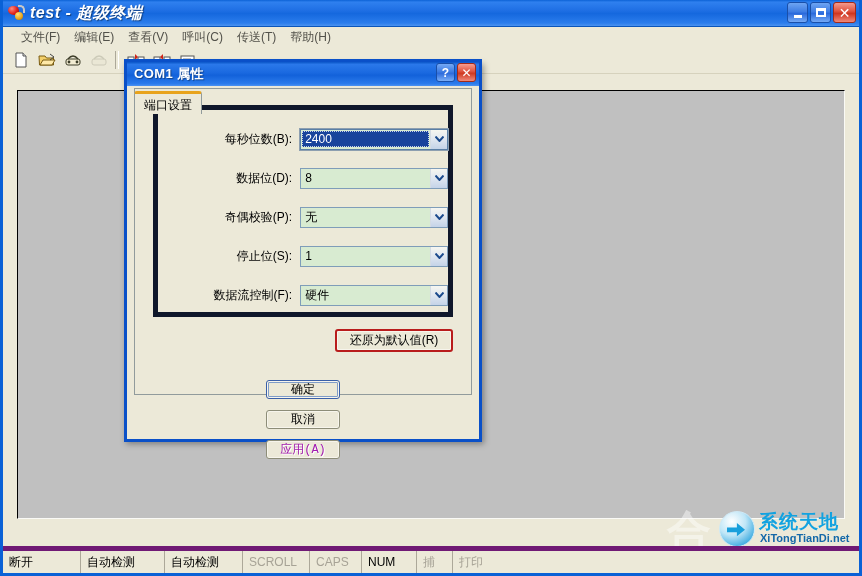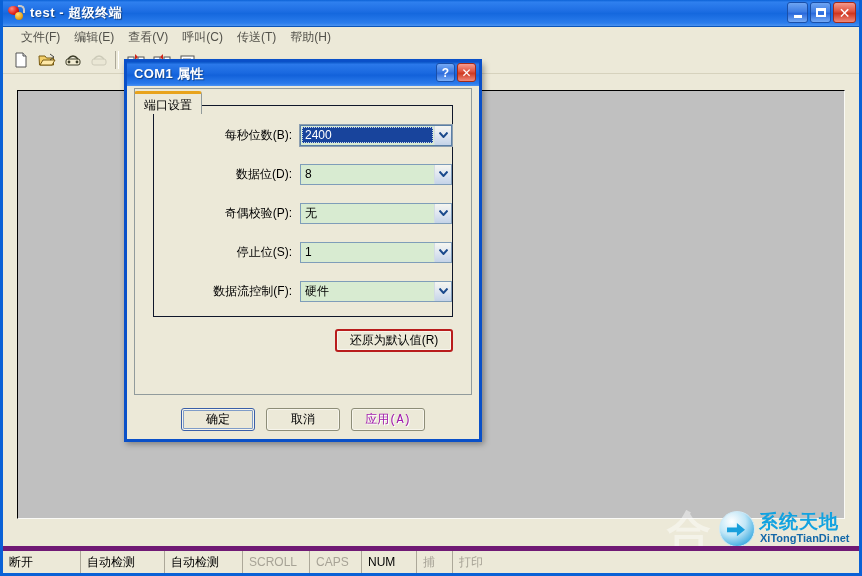--- a/index.html
+++ b/index.html
@@ -64,25 +64,26 @@
   }
   .app-icon .cord {
     position: absolute; left: 11px; top: 1px;
     width: 5px; height: 6px;
     border-top: 2px solid #c8c8c8;
     border-right: 2px solid #c8c8c8;
     border-radius: 0 5px 0 0;
   }
   .title-text {
     color: #ffffff;
-    font-size: 13px;
+    font-size: 16px;
     font-weight: bold;
     letter-spacing: 0.5px;
     text-shadow: 1px 1px 1px rgba(0,0,0,0.45);
     white-space: nowrap;
+    font-style: italic;
   }
   .title-btns {
     position: absolute;
     right: 3px; top: 2px;
     display: flex;
     gap: 2px;
   }
   .tb-btn {
     width: 21px; height: 21px;
     border-radius: 3px;
@@ -263,21 +264,21 @@
     background: #ece9d8;
     border: 1px solid #919b9c;
     box-sizing: border-box;
   }
 
   .groupbox {
     position: absolute;
     left: 18px; right: 18px;
     top: 16px;
     height: 212px;
-    border: 1px solid #0f172a;
+    border: 5px solid #0f172a;
     box-sizing: border-box;
   }
 
   .field-row {
     position: absolute;
     left: 0; right: 0;
     height: 22px;
     display: flex;
     align-items: center;
   }
@@ -351,20 +352,21 @@
   }
 
   .dlg-footer {
     position: absolute;
     left: 0; right: 0; bottom: 8px;
     height: 24px;
     display: flex;
     justify-content: center;
     gap: 11px;
     align-items: center;
+    flex-direction: column;
   }
   .btn {
     width: 74px; height: 23px;
     background: #ece9d8;
     border: 1px solid #8d8d78;
     border-radius: 3px;
     font-size: 12px;
     display: flex; align-items: center; justify-content: center;
     box-sizing: border-box;
     color: #000;

